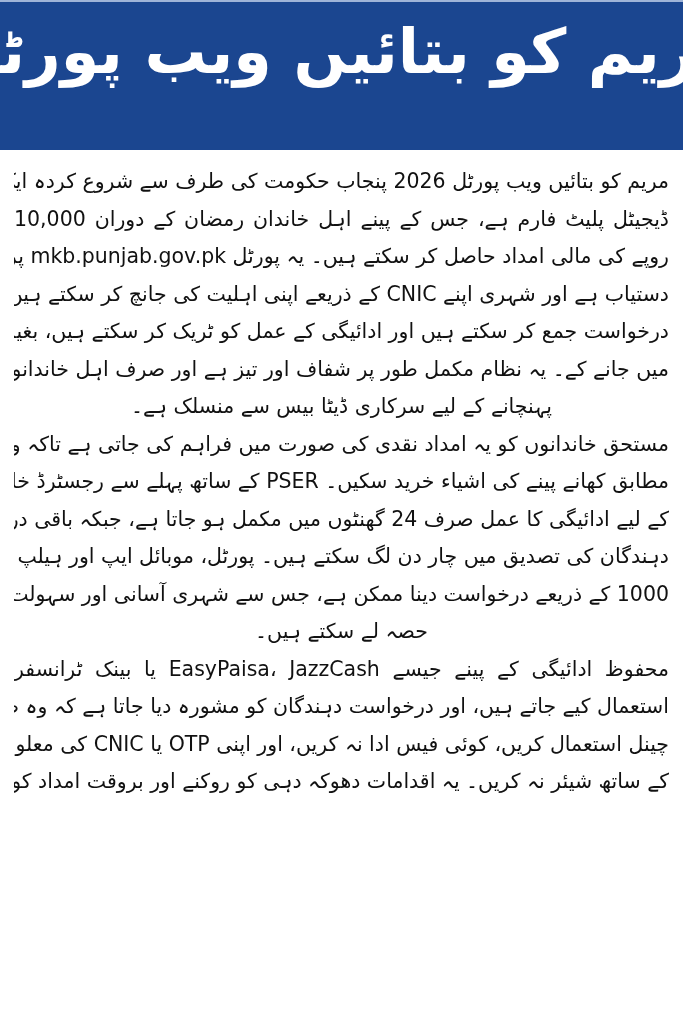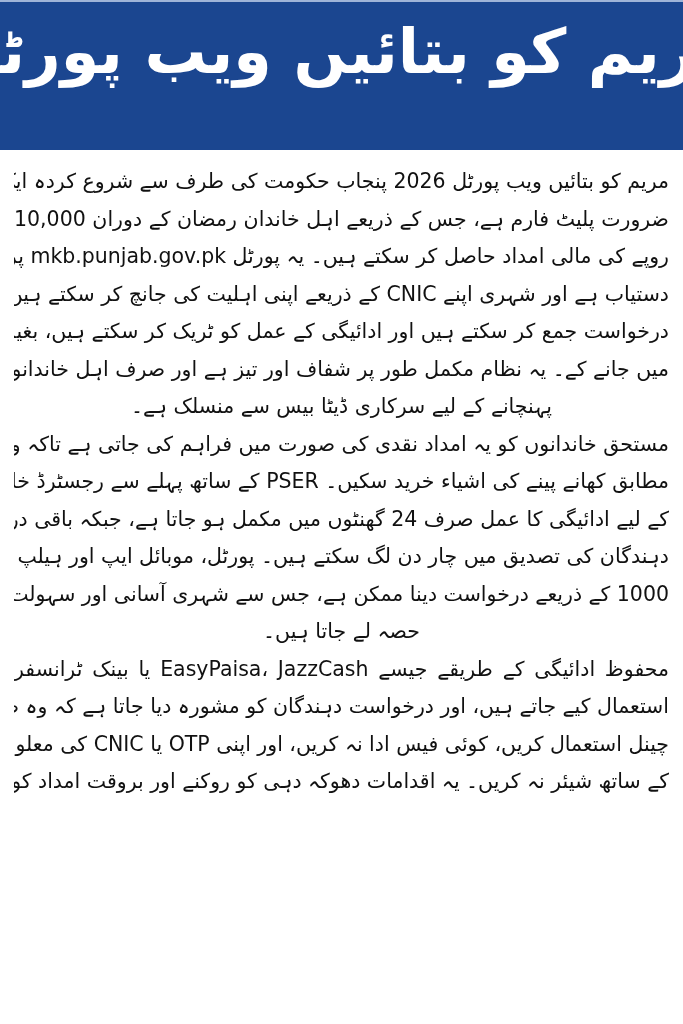--- a/index.html
+++ b/index.html
@@ -70,34 +70,34 @@
 
 <div class="top-line"></div>
 
 <header class="header">
   <h1 class="header-title">مریم کو بتائیں ویب پورٹل</h1>
 </header>
 
 <main class="article">
   <div class="para">
     <span class="line">مریم کو بتائیں ویب پورٹل 2026 پنجاب حکومت کی طرف سے شروع کردہ ایک آفیشل</span>
-    <span class="line">ضرورت پلیٹ فارم ہے، جس کے ذریعے اہل خاندان رمضان کے دوران 10,000</span>
+    <span class="line">ڈیجیٹل پلیٹ فارم ہے، جس کے پینے اہل خاندان رمضان کے دوران 10,000</span>
     <span class="line">روپے کی مالی امداد حاصل کر سکتے ہیں۔ یہ پورٹل mkb.punjab.gov.pk پر</span>
     <span class="line">دستیاب ہے اور شہری اپنے CNIC کے ذریعے اپنی اہلیت کی جانچ کر سکتے ہیں،</span>
     <span class="line">درخواست جمع کر سکتے ہیں اور ادائیگی کے عمل کو ٹریک کر سکتے ہیں، بغیر کسی سرکاری دفتر</span>
     <span class="line">میں جانے کے۔ یہ نظام مکمل طور پر شفاف اور تیز ہے اور صرف اہل خاندانوں کو فائدہ</span>
     <span class="line center">پہنچانے کے لیے سرکاری ڈیٹا بیس سے منسلک ہے۔</span>
   </div>
   <div class="para">
     <span class="line">مستحق خاندانوں کو یہ امداد نقدی کی صورت میں فراہم کی جاتی ہے تاکہ وہ اپنی ضرورت کے</span>
     <span class="line">مطابق کھانے پینے کی اشیاء خرید سکیں۔ PSER کے ساتھ پہلے سے رجسٹرڈ خاندانوں</span>
     <span class="line">کے لیے ادائیگی کا عمل صرف 24 گھنٹوں میں مکمل ہو جاتا ہے، جبکہ باقی درخواست</span>
     <span class="line">دہندگان کی تصدیق میں چار دن لگ سکتے ہیں۔ پورٹل، موبائل ایپ اور ہیلپ لائن</span>
     <span class="line">1000 کے ذریعے درخواست دینا ممکن ہے، جس سے شہری آسانی اور سہولت کے ساتھ</span>
-    <span class="line center">حصہ لے جاتا ہیں۔</span>
+    <span class="line center">حصہ لے سکتے ہیں۔</span>
   </div>
   <div class="para">
-    <span class="line">محفوظ ادائیگی کے طریقے جیسے EasyPaisa، JazzCash یا بینک ٹرانسفر</span>
+    <span class="line">محفوظ ادائیگی کے پینے جیسے EasyPaisa، JazzCash یا بینک ٹرانسفر</span>
     <span class="line">استعمال کیے جاتے ہیں، اور درخواست دہندگان کو مشورہ دیا جاتا ہے کہ وہ صرف سرکاری</span>
     <span class="line">چینل استعمال کریں، کوئی فیس ادا نہ کریں، اور اپنی OTP یا CNIC کی معلومات کسی</span>
     <span class="line">کے ساتھ شیئر نہ کریں۔ یہ اقدامات دھوکہ دہی کو روکنے اور بروقت امداد کو یقینی بنانے</span>
   </div>
 </main>
 
 </body></html>

